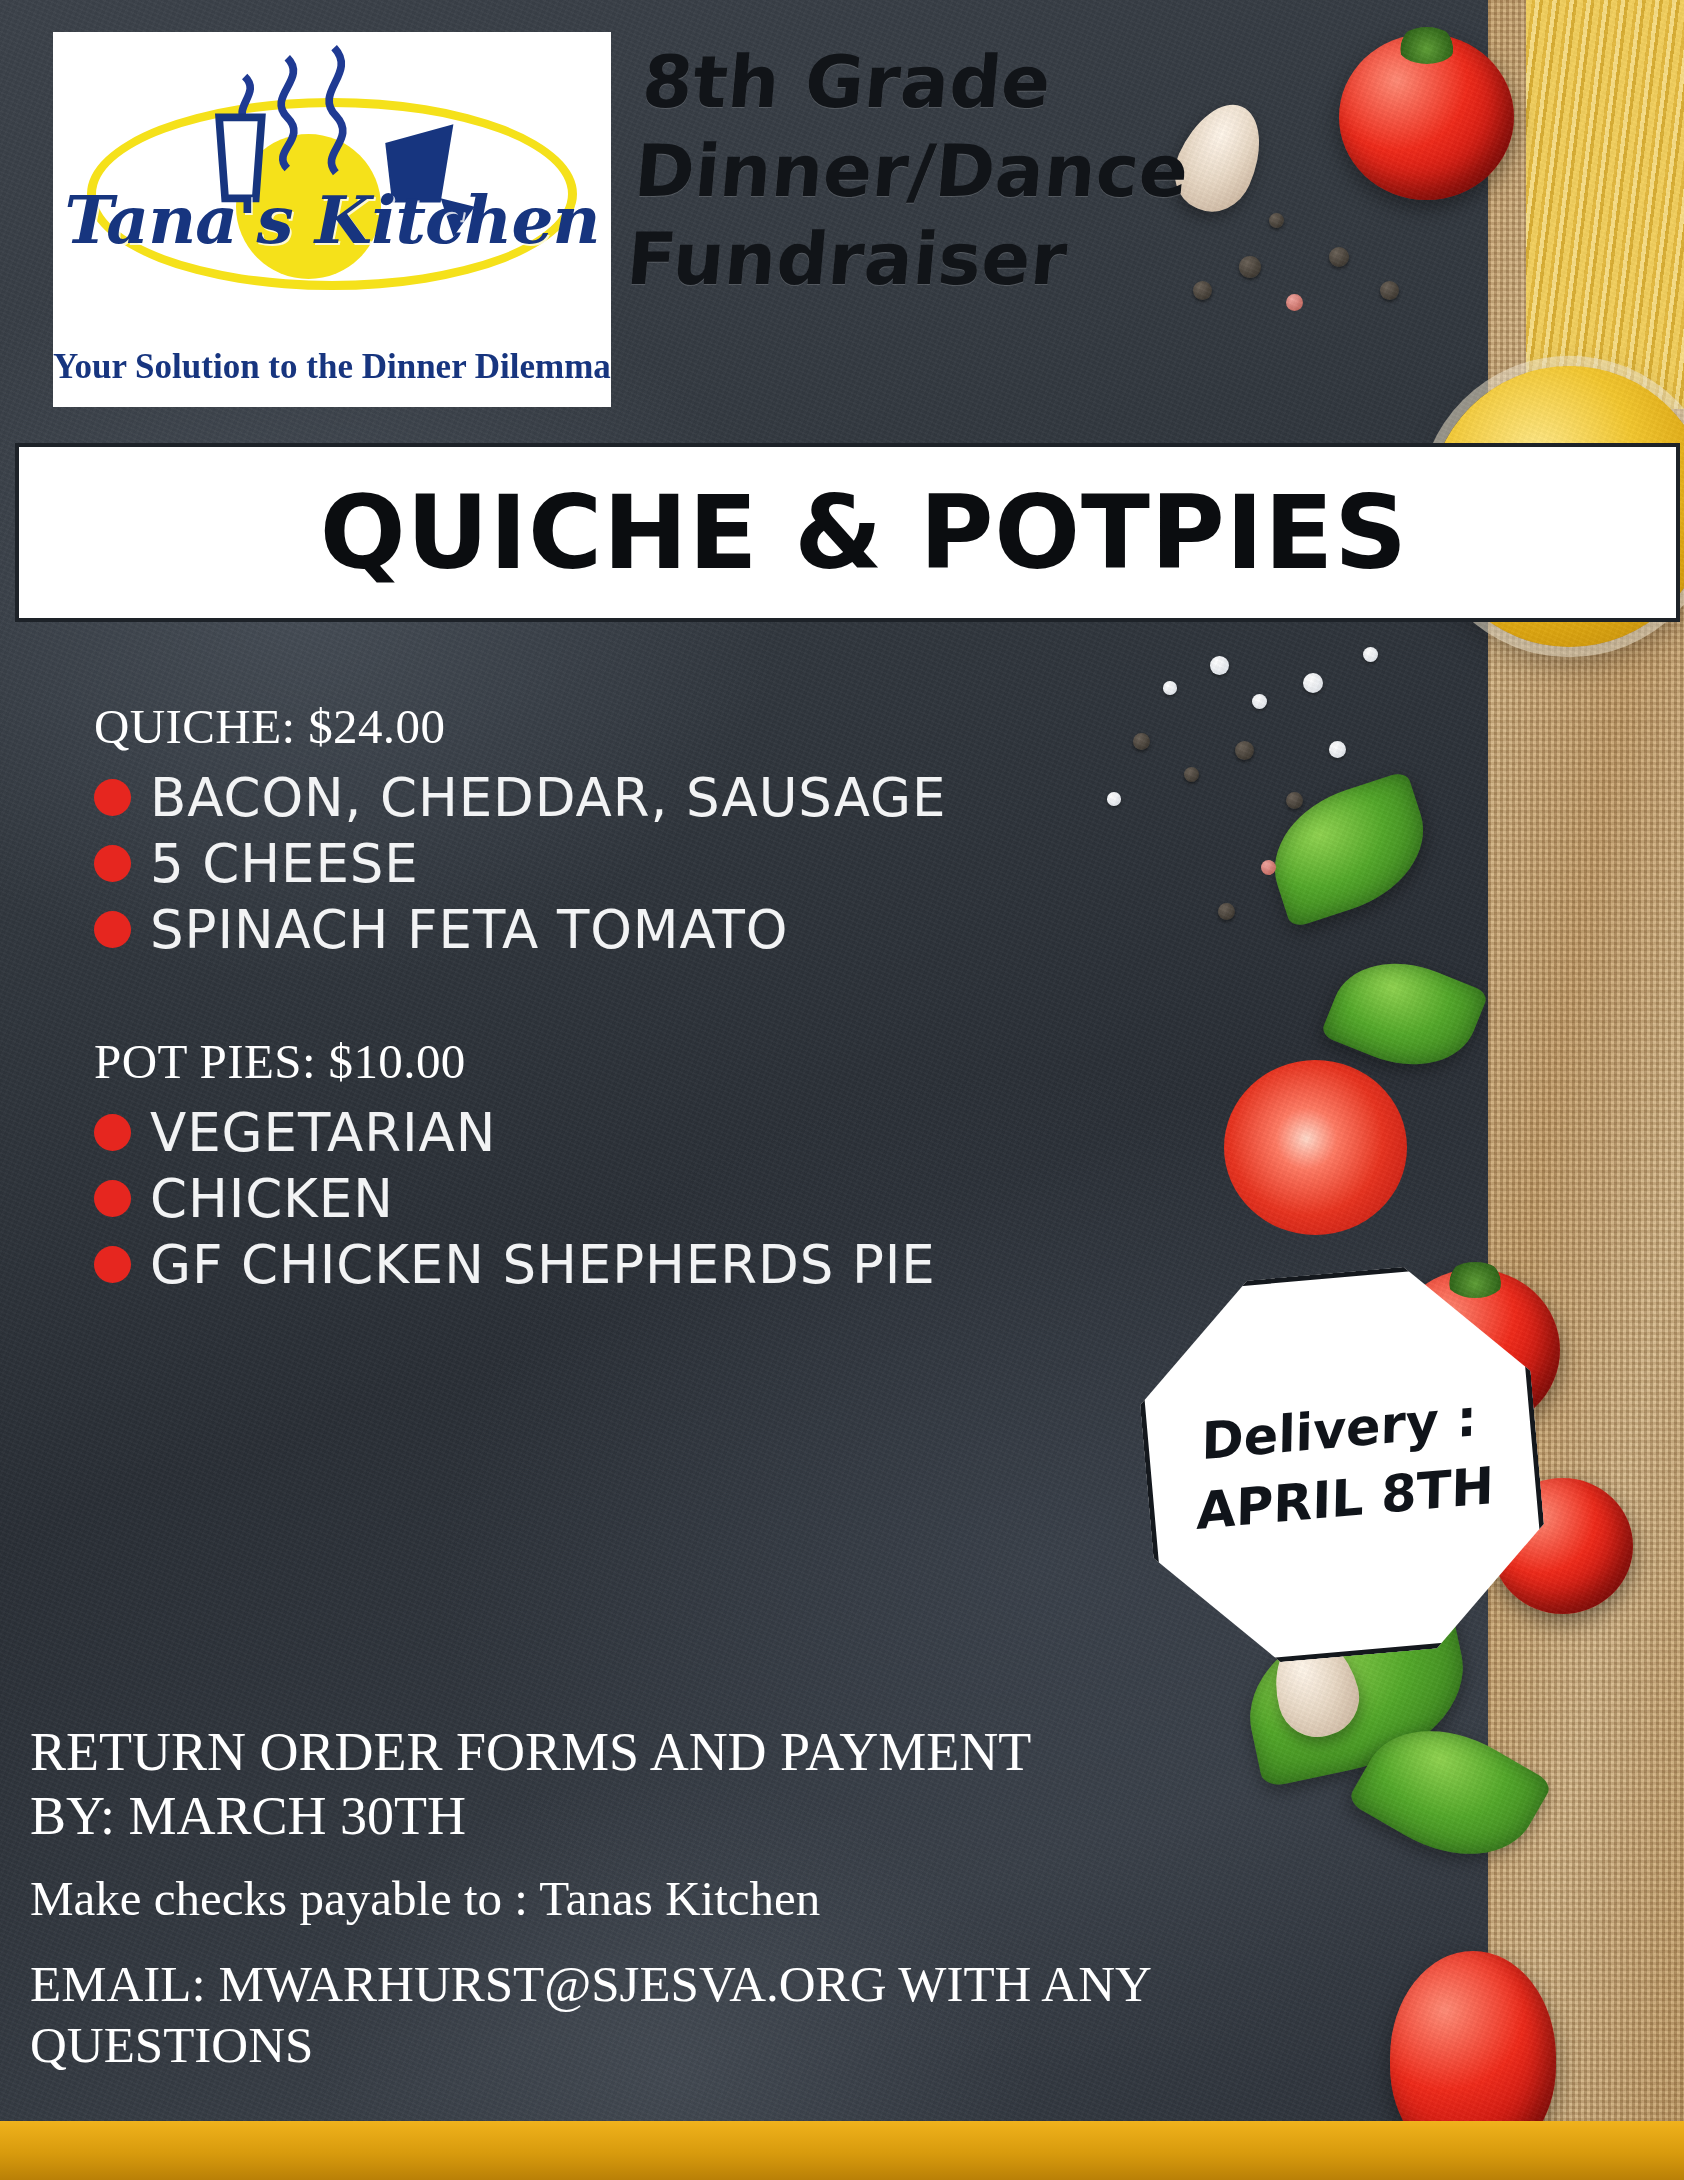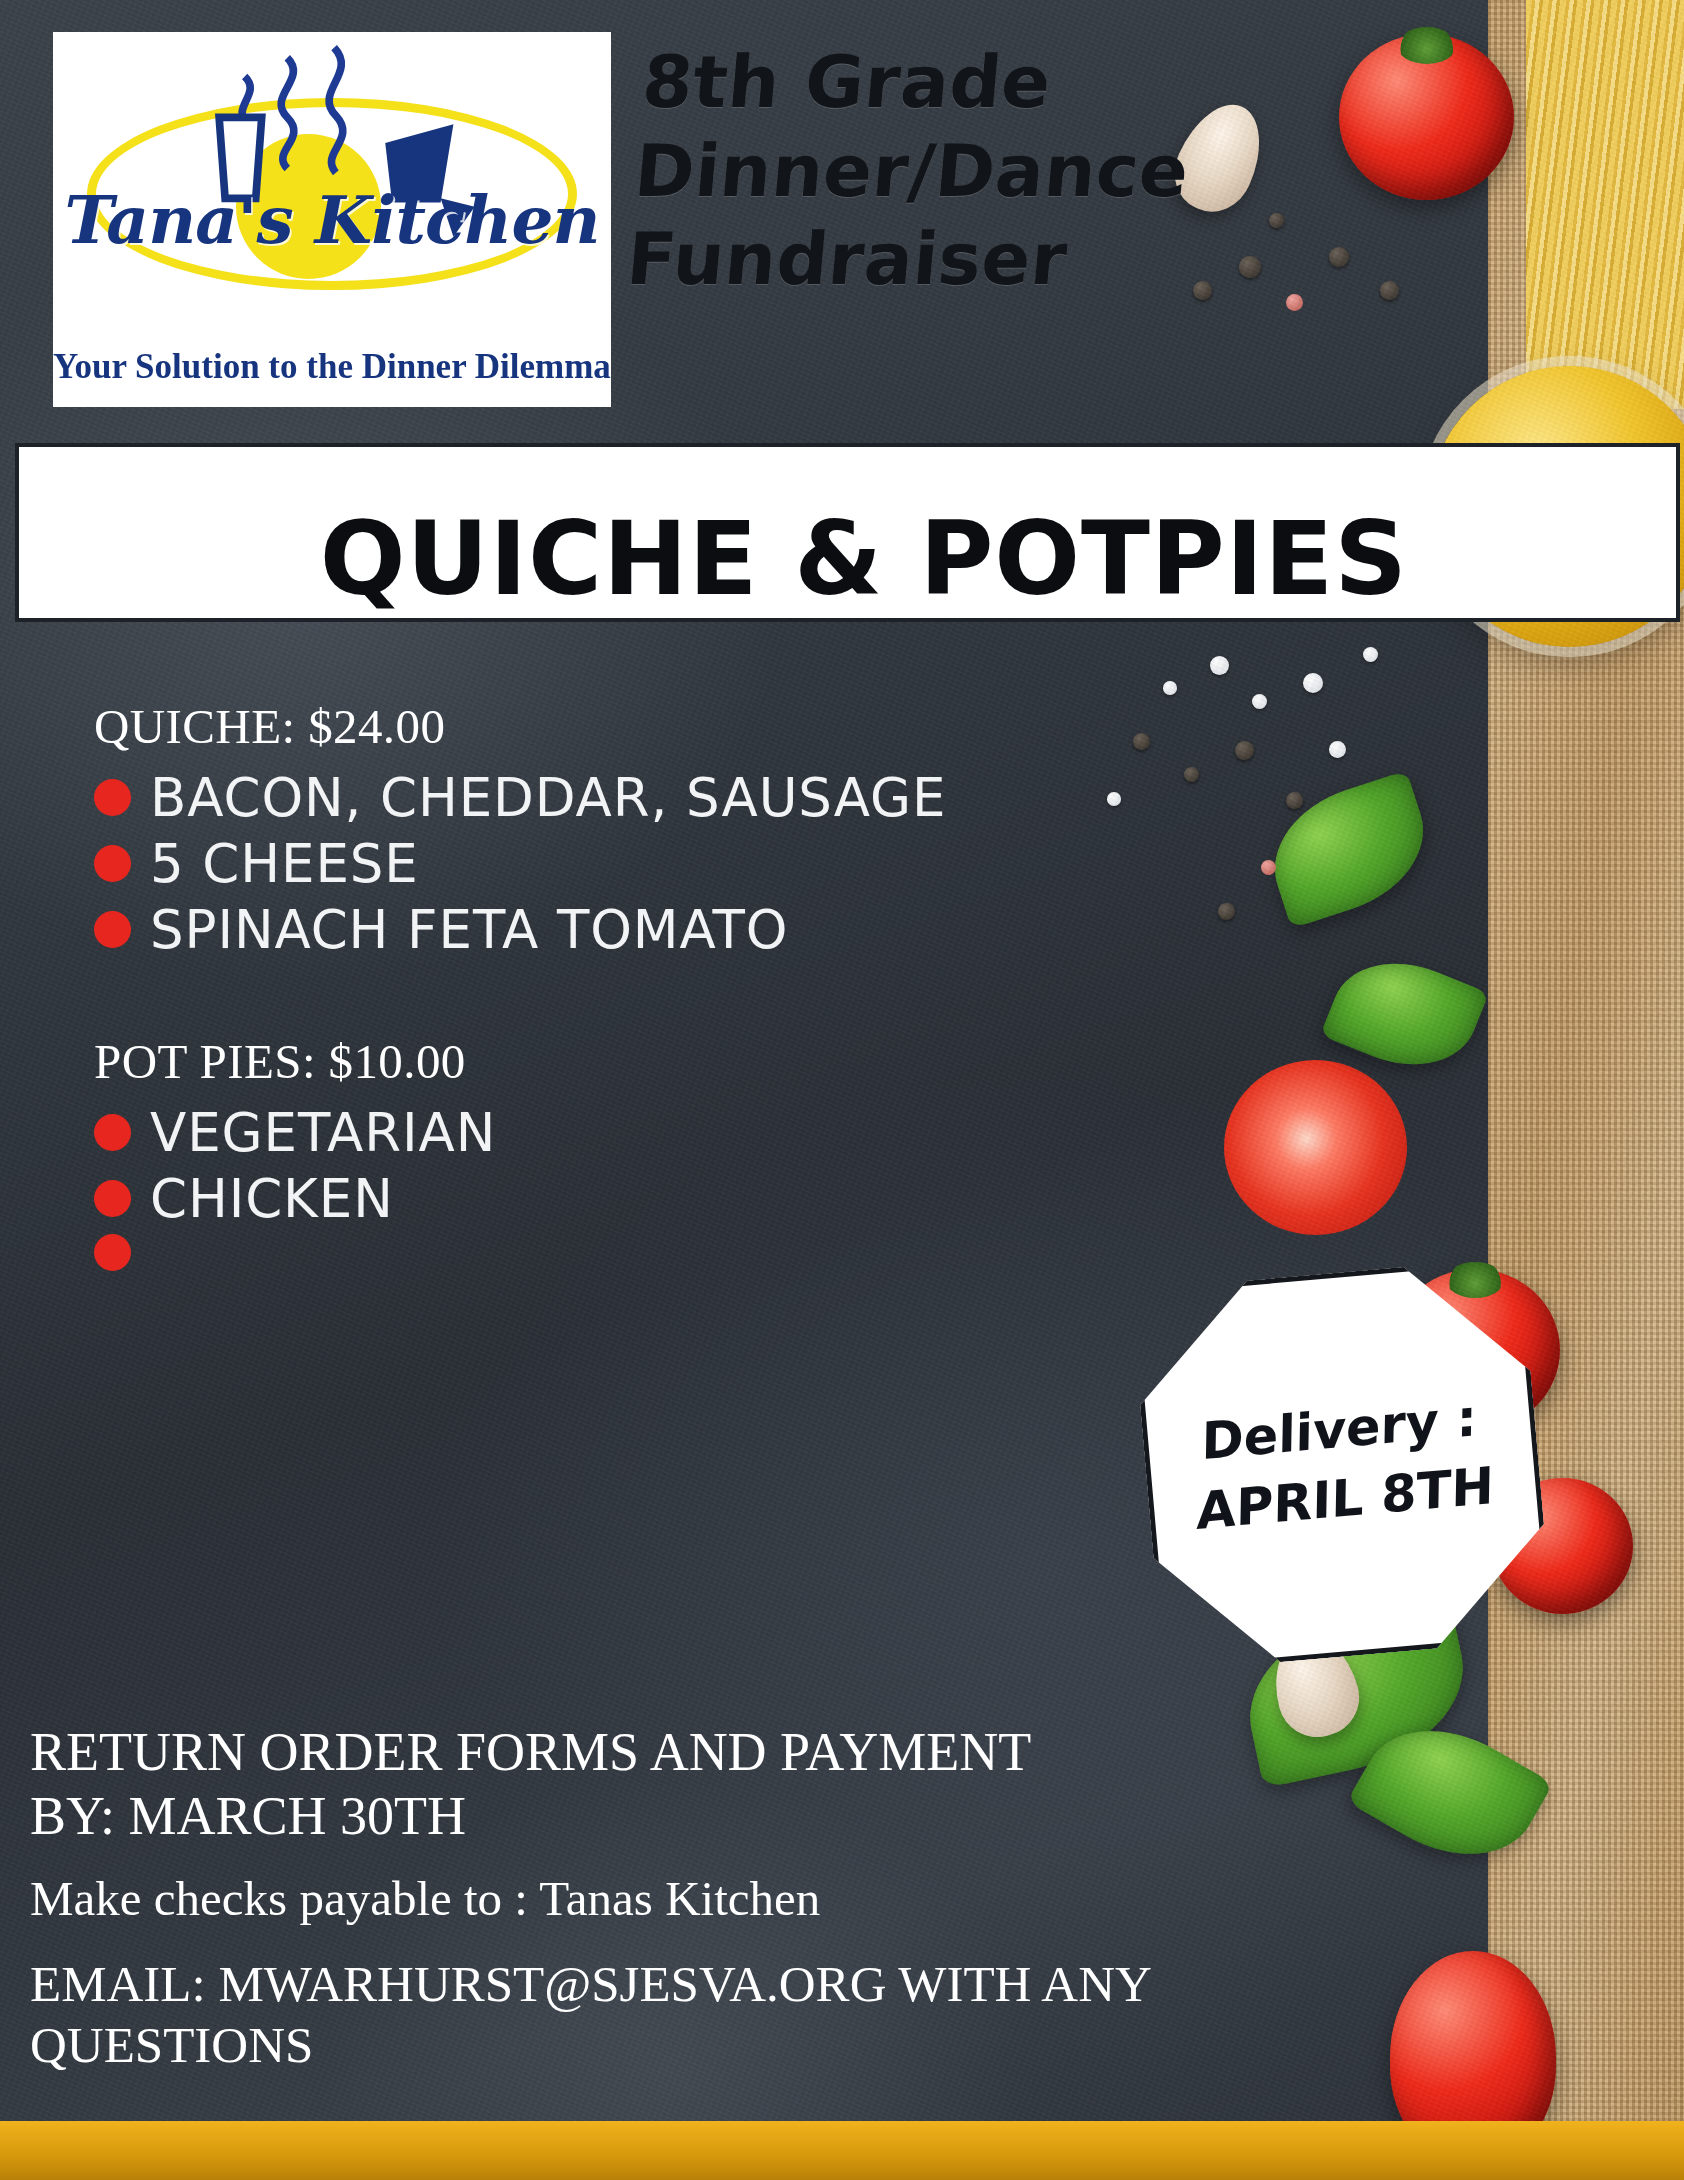--- a/index.html
+++ b/index.html
@@ -149,21 +149,21 @@
     text-shadow: 0 0.9px 0 rgba(255,255,255,0.15);
     transform: skewX(-5deg);
   }
 
   
   .banner {
     position: absolute; left: 15.3px; top: 443px;
     width: 1665px; height: 179px;
     background: #ffffff;
     border: 4.3px solid #1d2228;
-    display: flex; align-items: flex-end; justify-content: center; padding-left: 32px;
+    display: flex; align-items: center; justify-content: center; padding-left: 32px;
   }
   .banner-text {
     font-family: "DejaVu Sans", sans-serif;
     font-weight: bold;
     font-size: 101px;
     color: #0b0d10;
     letter-spacing: 0.9px;
   }
 
   
@@ -335,20 +335,21 @@
         <li class="menu-item">
           <span class="bullet"></span>
           <span class="item-label">VEGETARIAN</span>
         </li>
         <li class="menu-item">
           <span class="bullet"></span>
           <span class="item-label">CHICKEN</span>
         </li>
         <li class="menu-item">
           <span class="bullet"></span>
+          <span class="item-label">GF CHICKEN SHEPHERDS PIE</span>
         </li>
       </ul>
     </div>
 
   </div>
 
   <div class="badge">
     <div class="badge-line">Delivery :</div>
     <div class="badge-line">APRIL 8TH</div>
   </div>

